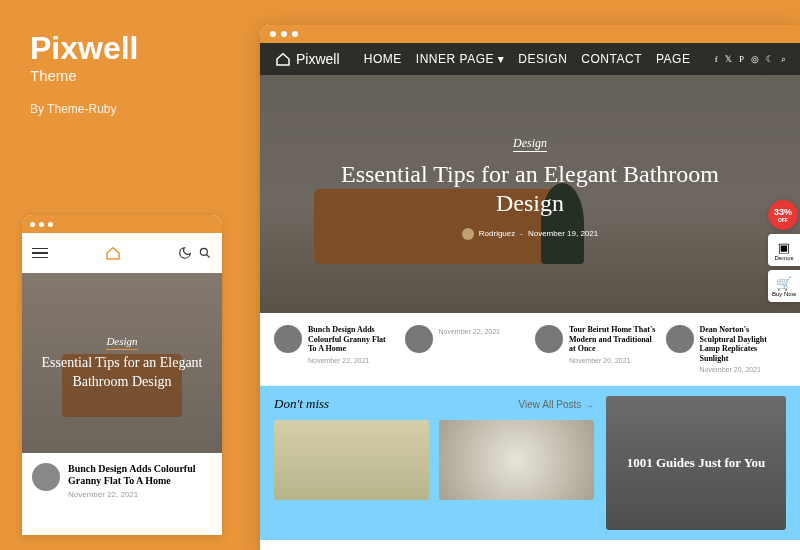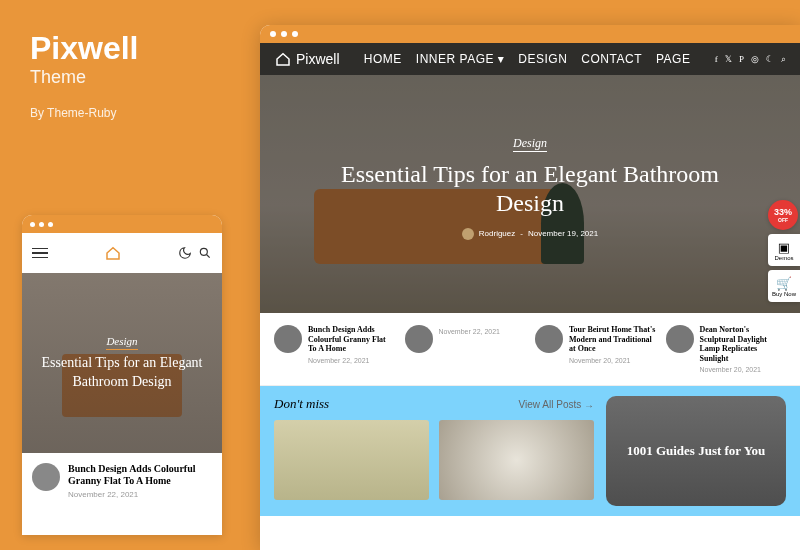--- a/index.html
+++ b/index.html
@@ -1,20 +1,20 @@
 <!DOCTYPE html>
 <html><head>
 <meta charset="utf-8">
 <style>
 * { margin: 0; padding: 0; box-sizing: border-box; }
 body { font-family: Georgia, serif; background: #e9963a; width: 800px; height: 550px; overflow: hidden; position: relative; }
 
 .promo-title { position: absolute; top: 30px; left: 30px; color: #fff; }
 .promo-title h1 { font-size: 32px; font-weight: bold; font-family: -apple-system, sans-serif; }
-.promo-title .sub { font-size: 18px; font-weight: 300; opacity: 0.9; font-family: -apple-system, sans-serif; }
+.promo-title .sub { font-size: 15px; font-weight: 300; opacity: 0.9; font-family: -apple-system, sans-serif; }
 .promo-title .author { font-size: 12px; margin-top: 18px; opacity: 0.85; font-family: -apple-system, sans-serif; }
 
 .mobile-frame { position: absolute; left: 22px; top: 215px; width: 200px; height: 320px; border-radius: 10px 10px 0 0; overflow: hidden; box-shadow: 0 2px 10px rgba(0,0,0,0.15); background:#fff; }
 .mobile-chrome { height: 18px; background: #e9963a; display:flex; align-items:center; padding-left:8px; gap:4px;}
 .mobile-chrome span { width:5px; height:5px; border-radius:50%; background:#fff;}
 .mobile-header { height: 40px; background:#fff; display:flex; align-items:center; justify-content:space-between; padding:0 10px;}
 .hamburger { display:flex; flex-direction:column; gap:3px;}
 .hamburger div { width:16px; height:1.5px; background:#333;}
 .logo-icon { width:22px; height:22px; }
 .mobile-hero { position:relative; height:180px; background:#7a7570; display:flex; flex-direction:column; align-items:center; justify-content:center; text-align:center; color:#fff; padding:0 12px;}
@@ -55,21 +55,21 @@
 
 .section-row { display:flex; gap:12px; padding:10px 14px; background:#7dd3fc;}
 .dont-miss { flex:2;}
 .dont-miss-head { display:flex; justify-content:space-between; align-items:center; margin-bottom:8px;}
 .dont-miss-head h3 { font-style:italic; font-size:13px; font-weight:normal;}
 .view-all { font-size:10px; color:#666; font-family:sans-serif;}
 .dm-cards { display:flex; gap:10px;}
 .dm-card { flex:1; height:80px; background:#ccc; border-radius:3px;}
 .dm-card.a { background:linear-gradient(#d4cfaa,#b8b48a);}
 .dm-card.b { background:radial-gradient(circle,#e8e4da,#a8a090);}
-.sidebar-card { flex:1; height:110px; background:linear-gradient(rgba(40,40,40,0.3),rgba(40,40,40,0.6)),#888; border-radius:10px; display:flex; align-items:center; justify-content:center; color:#fff; text-align:center; padding:10px;}
+.sidebar-card { flex:1; height:134px; background:linear-gradient(rgba(40,40,40,0.3),rgba(40,40,40,0.6)),#888; border-radius:3px; display:flex; align-items:center; justify-content:center; color:#fff; text-align:center; padding:10px;}
 .sidebar-card h4 { font-size:13px; font-weight:bold;}
 
 .float-btns { position:absolute; right:0; top:175px; display:flex; flex-direction:column; gap:4px; z-index:10;text-align:right;}
 .float-btn { width:32px; height:32px; background:#fff; border-radius:4px 0 0 4px; box-shadow:0 1px 4px rgba(0,0,0,0.2); display:flex; flex-direction:column; align-items:center; justify-content:center; font-size:6px; font-family:sans-serif;}
 .float-btn.sale { background:#e53935; color:#fff; border-radius:50%; width:30px; height:30px; margin-right:2px; font-size:9px; font-weight:bold;}
 .float-btn .ico { font-size:13px;}
 
 svg.house { width:18px; height:18px;}
 
 .search-ico, .moon-ico { width:14px; height:14px; }

